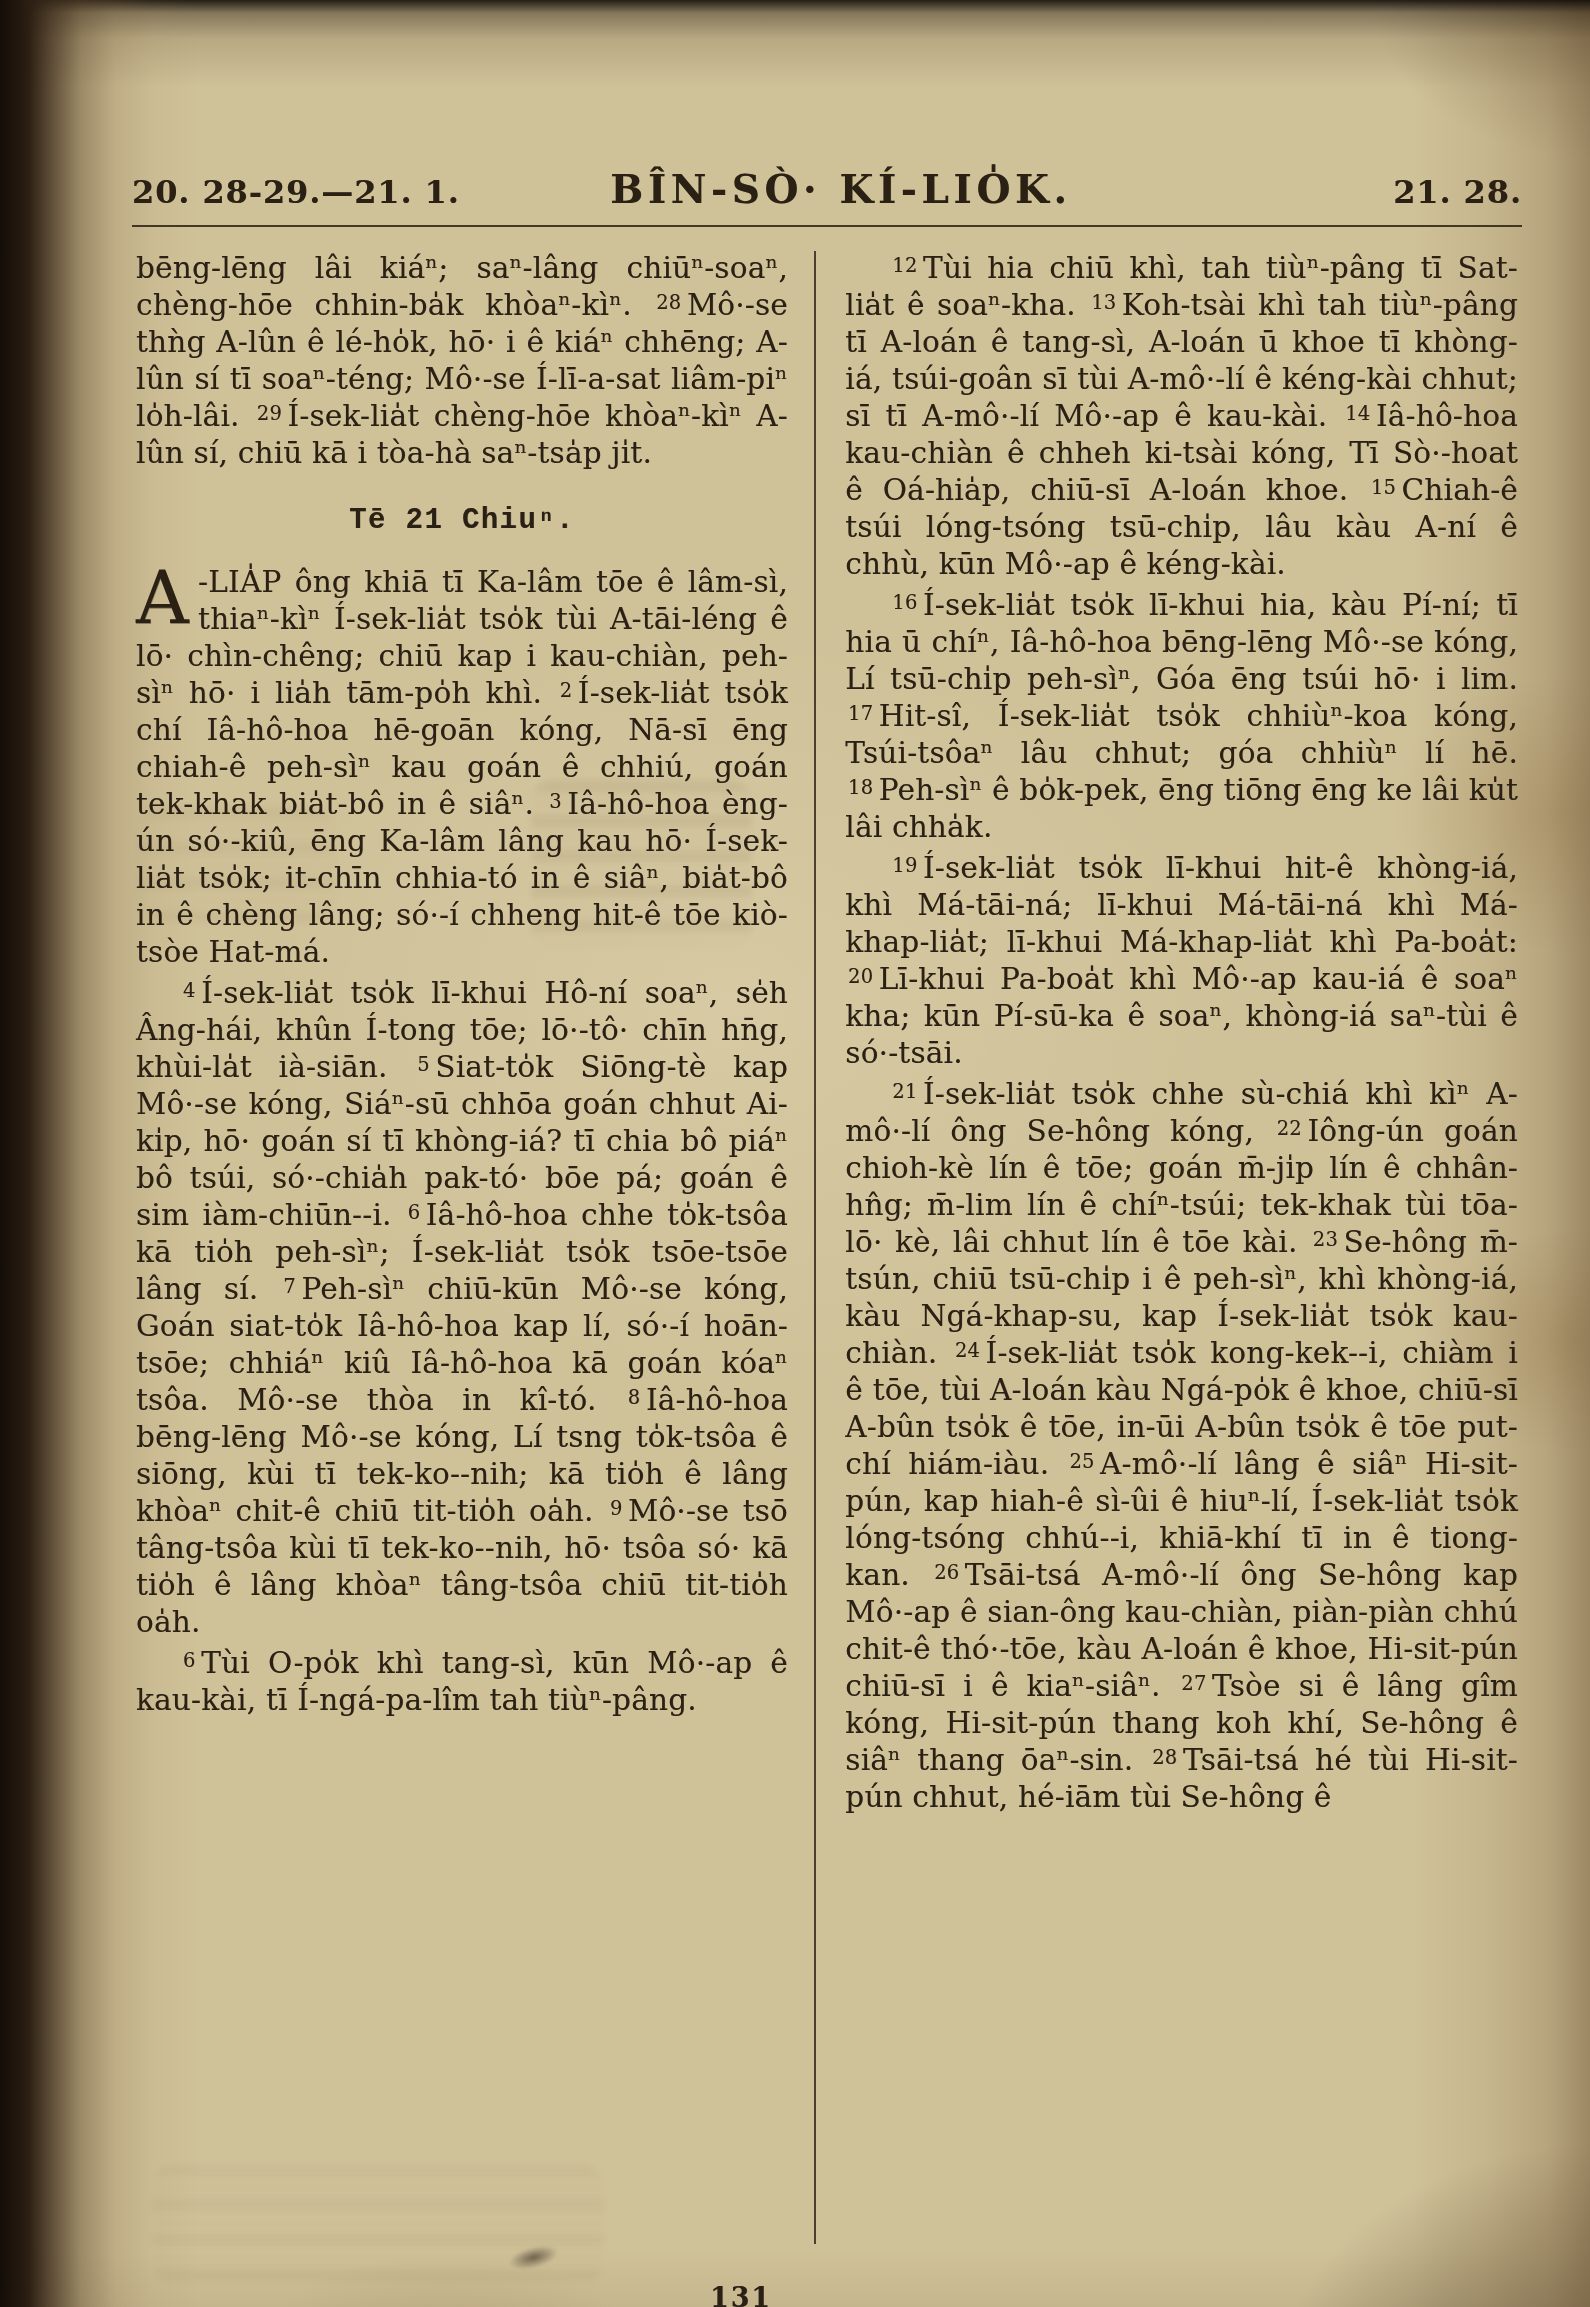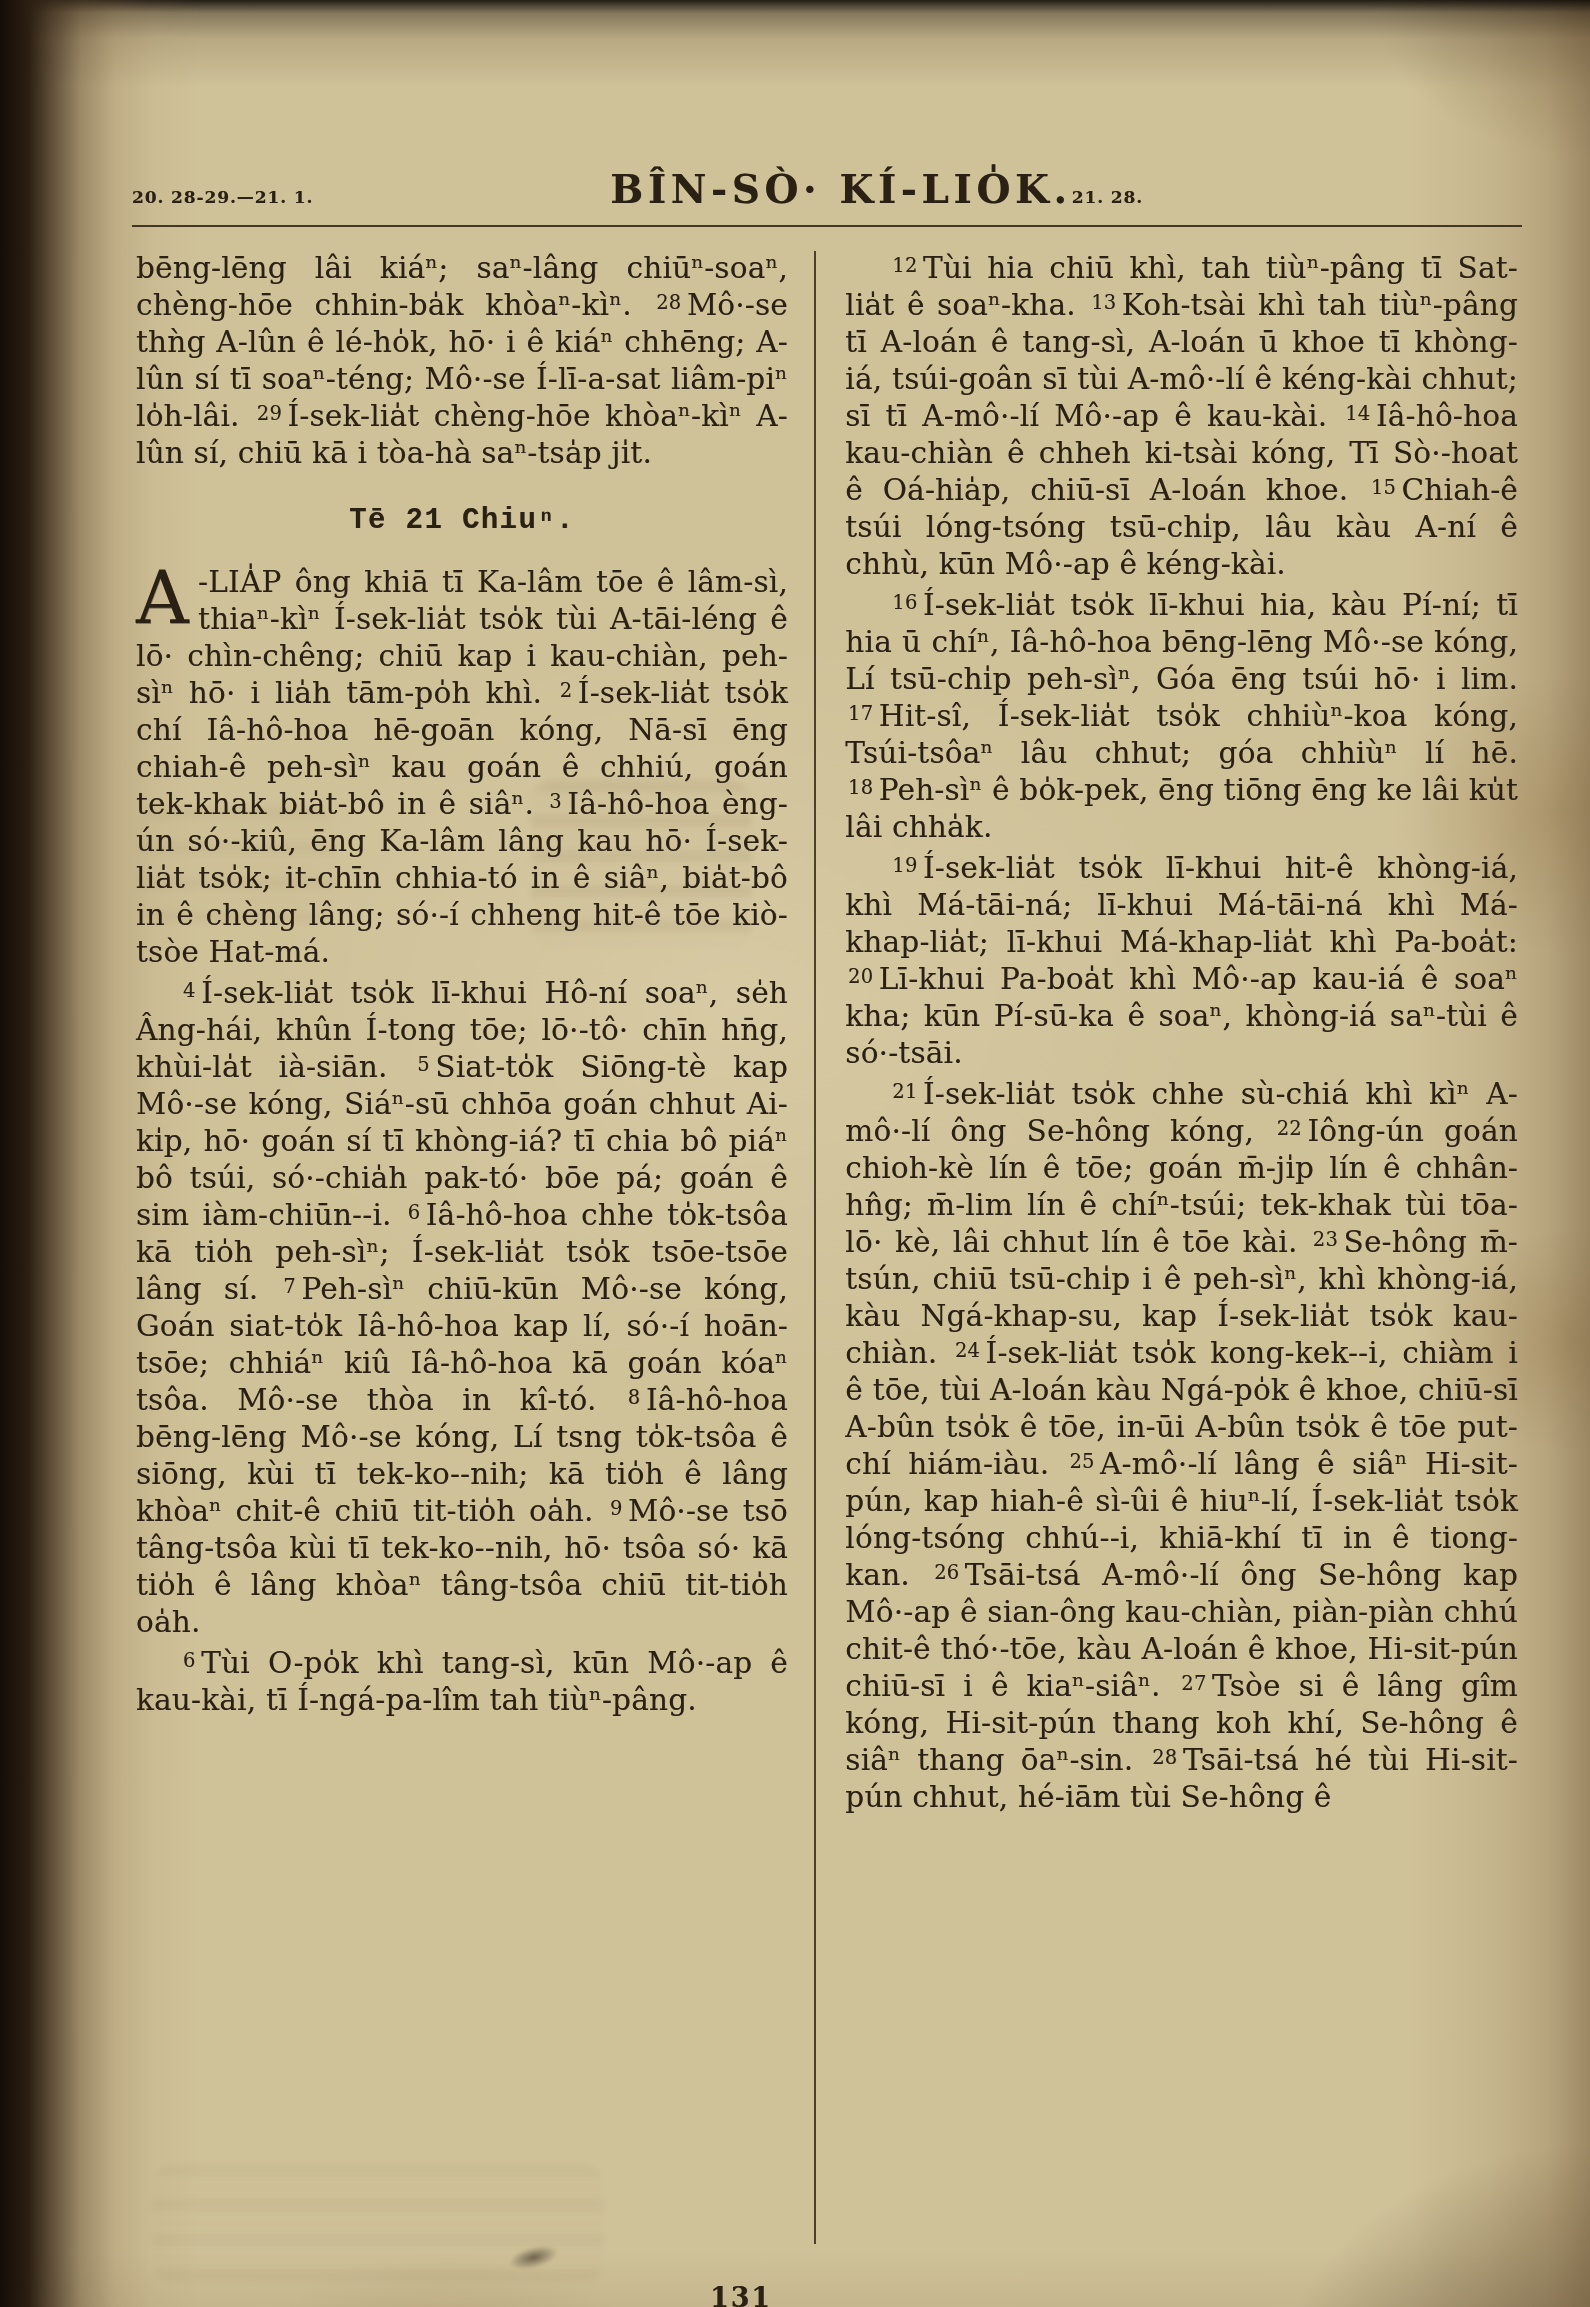--- a/index.html
+++ b/index.html
@@ -46,22 +46,22 @@
     right: 69px;
     top: 166px;
   }
 
   .header {
     display: flex;
     align-items: baseline;
     font-weight: bold;
     text-shadow: 0.2px 0.2px 0.2px rgba(42,32,20,0.4);
   }
-  .header .ref       { flex: 1; font-size: 17px; letter-spacing: 0.9px; }
-  .header .ref-right { text-align: left; }
+  .header .ref       { flex: 1; font-size: 32px; letter-spacing: 0.9px; }
+  .header .ref-right { text-align: right; }
   .header .title     { font-size: 39px; letter-spacing: 4.6px; white-space: nowrap; margin-left: 28px; }
 
   .header-rule {
     border: none;
     border-top: 2.3px solid rgba(42,30,18,0.85);
     margin: 13px 0 0 0;
   }
 
   .cols {
     display: flex;

